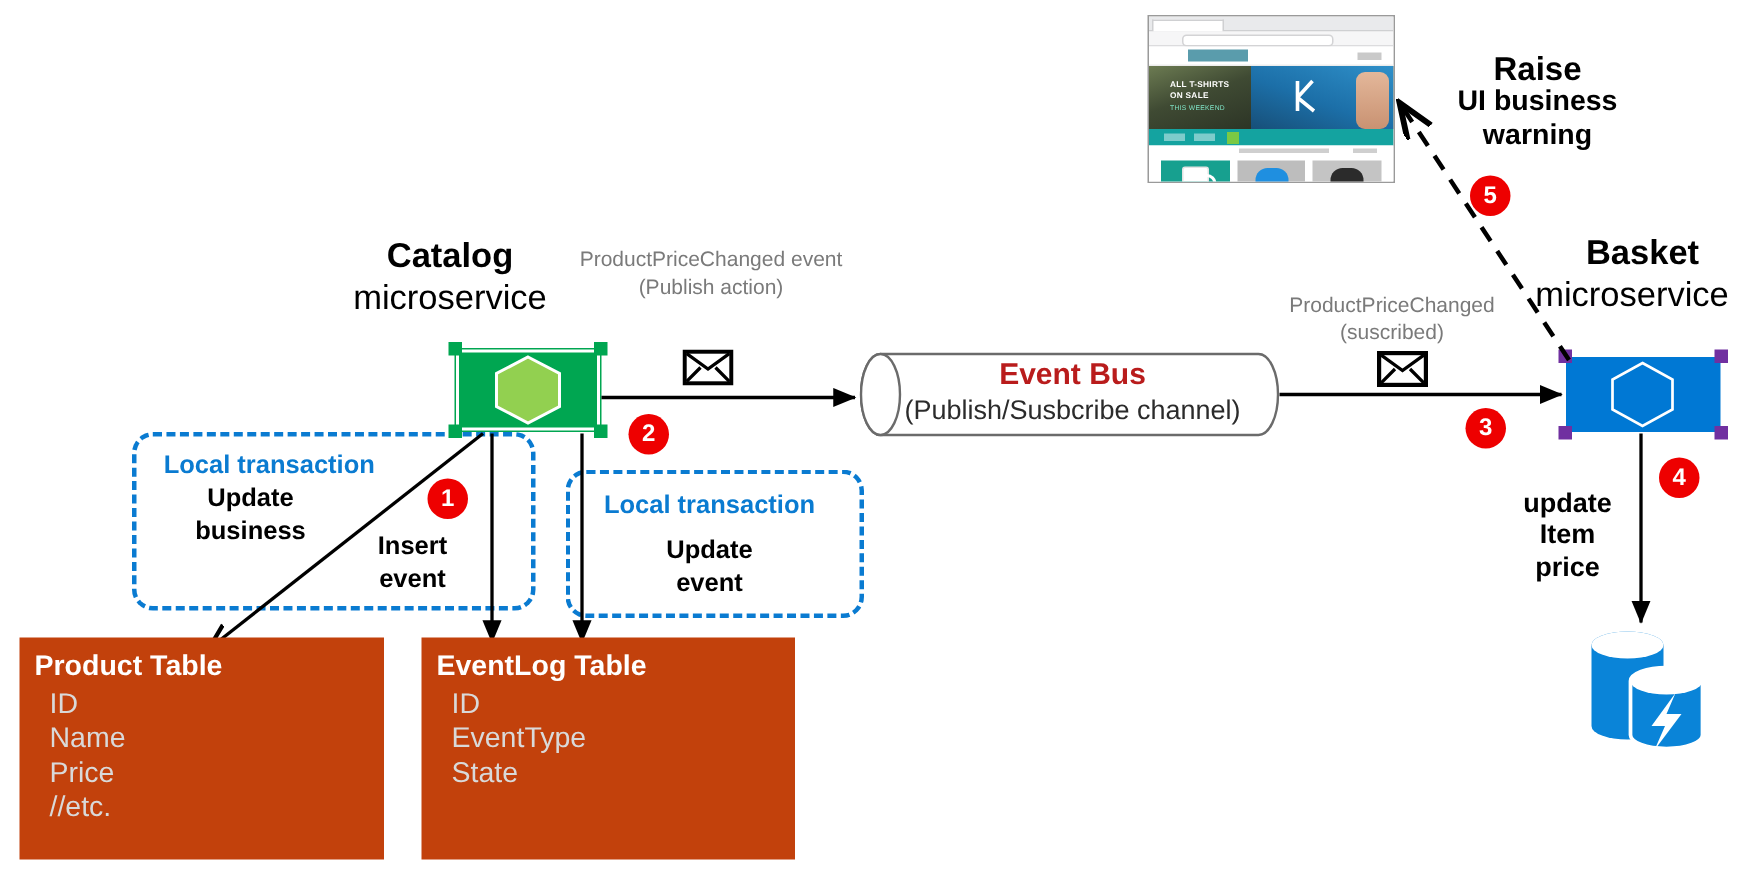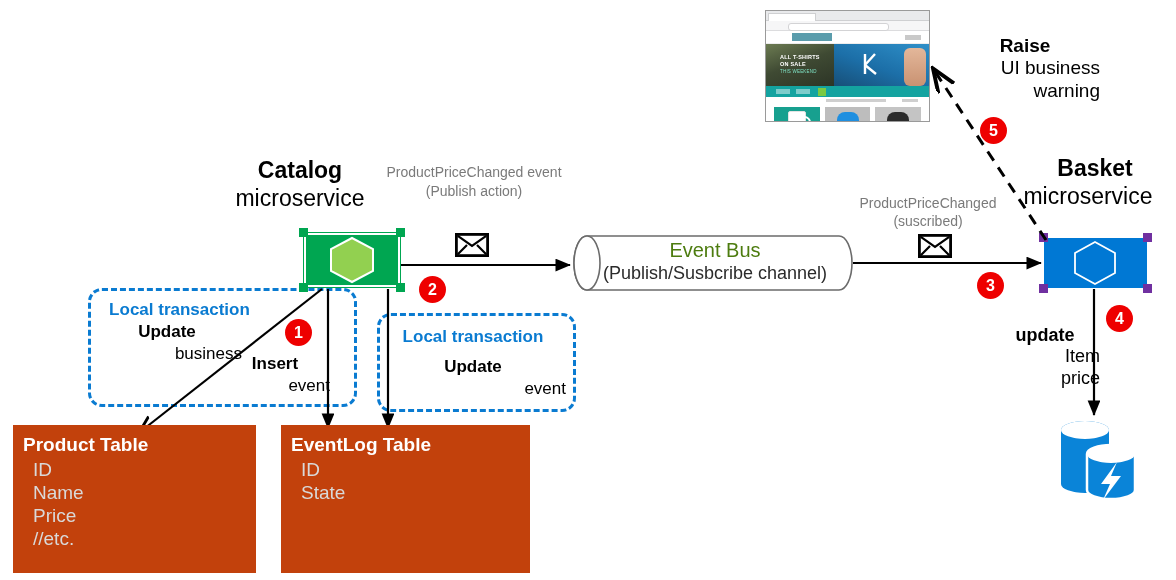--- a/index.html
+++ b/index.html
@@ -6,21 +6,21 @@
   body{width:1176px;height:580px;position:relative;overflow:hidden;
        font-family:"Liberation Sans","DejaVu Sans",sans-serif;color:#000;}
   .canvas{position:absolute;left:0;top:0;width:1176px;height:580px;}
   svg.layer{position:absolute;left:0;top:0;width:1176px;height:580px;pointer-events:none;}
 
   .abs{position:absolute;}
   .ttl-bold{font-weight:bold;font-size:23px;line-height:25px;text-align:center;}
   .ttl-reg{font-weight:normal;font-size:23px;line-height:26px;text-align:center;}
   .gray-lbl{color:#7a7a7a;font-size:14px;line-height:18px;text-align:center;}
   .blk-bold{font-weight:bold;font-size:17px;line-height:20px;text-align:center;}
-  .blk-reg{font-weight:normal;font-size:17px;line-height:20px;text-align:right;}
+  .blk-reg{font-weight:bold;font-size:17px;line-height:20px;text-align:center;}
   .blue-bold{color:#0a7bd1;font-weight:bold;font-size:17px;line-height:20px;text-align:center;}
 
   
   .tbl{position:absolute;background:#c2410c;color:#fff;}
   .tbl .thd{font-weight:bold;font-size:19px;line-height:23px;padding:8px 0 2px 10px;color:#fff;}
   .tbl .trw{font-size:19px;line-height:23px;padding-left:20px;color:#d9d9d9;font-weight:normal;}
 
   
   .svcbox{position:absolute;}
   .handle{position:absolute;width:9px;height:9px;}
@@ -133,21 +133,21 @@
 
   <div class="abs ttl-bold" style="left:1010px;top:156px;width:170px;">Basket</div>
   <div class="abs ttl-reg" style="left:1000px;top:183px;width:176px;">microservice</div>
 
   <div class="abs gray-lbl" style="left:373px;top:163px;width:202px;">ProductPriceChanged event</div>
   <div class="abs gray-lbl" style="left:373px;top:182px;width:202px;">(Publish action)</div>
 
   <div class="abs gray-lbl" style="left:840px;top:194px;width:176px;">ProductPriceChanged</div>
   <div class="abs gray-lbl" style="left:840px;top:212px;width:176px;">(suscribed)</div>
 
-  <div class="abs blk-bold" style="left:955px;top:36px;width:140px;font-size:19px;">Raise</div>
+  <div class="abs blk-bold" style="left:955px;top:36px;width:140px;font-size:22px;">Raise</div>
   <div class="abs blk-reg" style="left:950px;top:58px;width:150px;font-size:19px;">UI business</div>
   <div class="abs blk-reg" style="left:950px;top:81px;width:150px;font-size:19px;">warning</div>
 
   <div class="abs blk-bold" style="left:990px;top:325px;width:110px;font-size:18px;">update</div>
   <div class="abs blk-reg" style="left:990px;top:346px;width:110px;font-size:18px;">Item</div>
   <div class="abs blk-reg" style="left:990px;top:368px;width:110px;font-size:18px;">price</div>
 
   <div class="abs" style="left:88px;top:288px;width:263px;height:113px;border:3px dashed #0a7bd1;border-radius:14px;"></div>
   <div class="abs blue-bold" style="left:92px;top:300px;width:175px;">Local transaction</div>
   <div class="abs blk-bold" style="left:92px;top:322px;width:150px;">Update</div>
@@ -180,22 +180,22 @@
     <div class="handle" style="left:-5px;bottom:-5px;background:#7030a0;"></div>
     <div class="handle" style="right:-5px;bottom:-5px;background:#7030a0;"></div>
   </div>
 
   <div class="abs" style="left:573px;top:234px;width:280px;height:58px;">
     <svg viewBox="0 0 280 58" style="width:280px;height:58px;display:block">
       <path d="M14,2 L266,2 A13,27 0 0 1 266,56 L14,56 A13,27 0 0 1 14,2 Z" fill="#ffffff" stroke="#6b6b6b" stroke-width="1.6"></path>
       <ellipse cx="14" cy="29" rx="13" ry="27" fill="#ffffff" stroke="#6b6b6b" stroke-width="1.6"></ellipse>
     </svg>
   </div>
-  <div class="abs" style="left:600px;top:238px;width:230px;font-weight:normal;font-size:20px;
-       line-height:24px;text-align:center;color:#4d7c0f;">Event Bus</div>
+  <div class="abs" style="left:600px;top:238px;width:230px;font-weight:bold;font-size:20px;
+       line-height:24px;text-align:center;color:#b91c1c;">Event Bus</div>
   <div class="abs" style="left:590px;top:262px;width:250px;font-size:18px;line-height:22px;
        text-align:center;color:#2b2b2b;">(Publish/Susbcribe channel)</div>
 
   <div class="abs" style="left:455px;top:233px;width:34px;height:24px;">
     <svg viewBox="0 0 34 24" style="width:34px;height:24px;display:block">
       <rect x="1.4" y="1.4" width="31.2" height="21.2" fill="#ffffff" stroke="#000" stroke-width="2.8"></rect>
       <path d="M2.8,2.8 L17,13 L31.2,2.8" fill="none" stroke="#000" stroke-width="2.2"></path>
       <path d="M2.8,21.2 L12,12 M31.2,21.2 L22,12" fill="none" stroke="#000" stroke-width="2.2"></path>
     </svg>
   </div>
@@ -252,16 +252,17 @@
     <div class="thd">Product Table</div>
     <div class="trw">ID</div>
     <div class="trw">Name</div>
     <div class="trw">Price</div>
     <div class="trw">//etc.</div>
   </div>
 
   <div class="tbl" style="left:281px;top:425px;width:249px;height:148px;">
     <div class="thd">EventLog Table</div>
     <div class="trw">ID</div>
+    <div class="trw">EventType</div>
     <div class="trw">State</div>
   </div>
 
 </div>
 
 </body></html>

